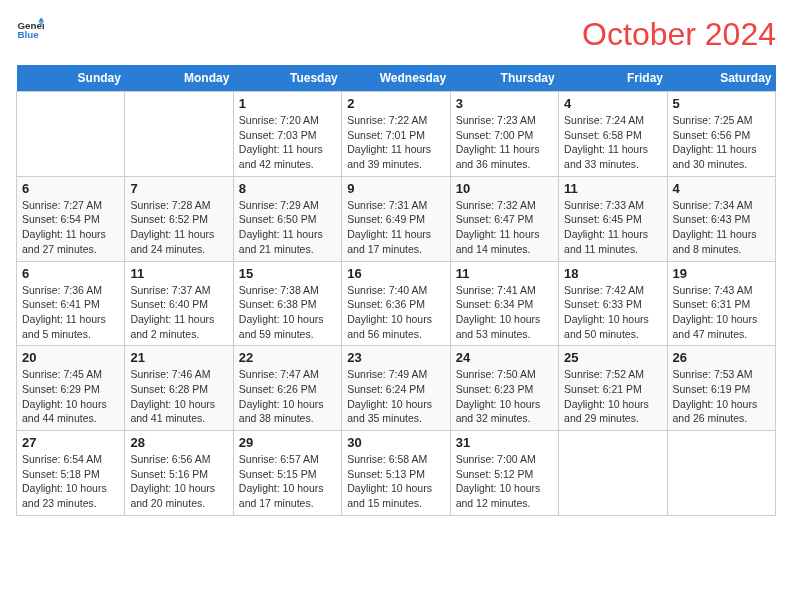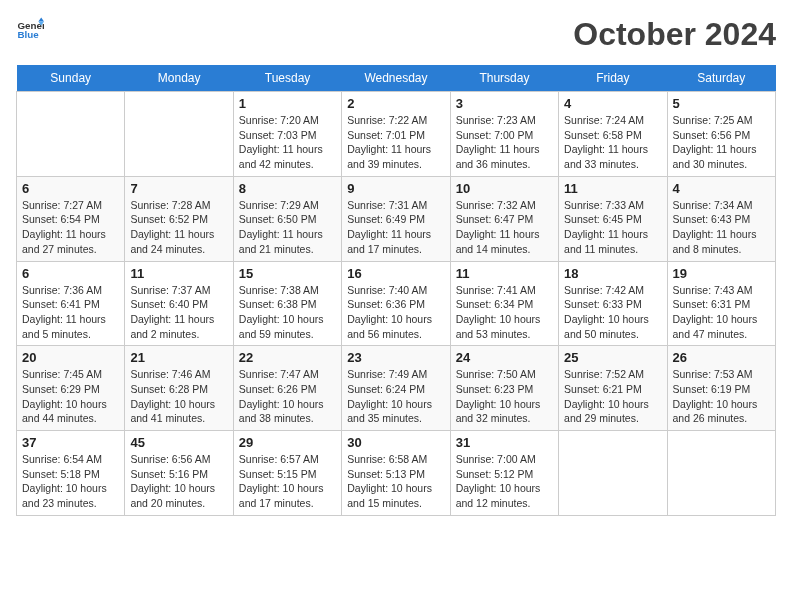--- a/index.html
+++ b/index.html
@@ -23,39 +23,39 @@
     }
     .logo-icon {
       width: 28px;
       height: 28px;
     }
     .title-area {
       text-align: right;
     }
     .month-title {
       font-size: 32px;
-      font-weight: 700;
-      color: #404040;
+      font-weight: 400;
+      color: #ef4444;
     }
     .location {
       font-size: 15px;
       color: #555;
     }
     table {
       width: 100%;
       border-collapse: collapse;
       font-size: 11px;
     }
     th {
       background-color: #2a7dd4;
       color: #fff;
       padding: 6px 4px;
-      text-align: center;
+      text-align: right;
       font-size: 12px;
-      font-weight: 400;
+      font-weight: 700;
     }
     td {
       border: 1px solid #ccc;
       vertical-align: top;
       padding: 4px 5px;
       width: calc(100% / 7);
       min-height: 80px;
       height: 82px;
     }
     .day-num {
@@ -223,25 +223,25 @@
           <span class="day-num">25</span>
           <div class="day-info">Sunrise: 7:52 AM<br>Sunset: 6:21 PM<br>Daylight: 10 hours and 29 minutes.</div>
         </td>
         <td>
           <span class="day-num">26</span>
           <div class="day-info">Sunrise: 7:53 AM<br>Sunset: 6:19 PM<br>Daylight: 10 hours and 26 minutes.</div>
         </td>
       </tr>
       <tr>
         <td>
-          <span class="day-num">37</span>
+          <span class="day-num">27</span>
           <div class="day-info">Sunrise: 6:54 AM<br>Sunset: 5:18 PM<br>Daylight: 10 hours and 23 minutes.</div>
         </td>
         <td>
-          <span class="day-num">45</span>
+          <span class="day-num">28</span>
           <div class="day-info">Sunrise: 6:56 AM<br>Sunset: 5:16 PM<br>Daylight: 10 hours and 20 minutes.</div>
         </td>
         <td>
           <span class="day-num">29</span>
           <div class="day-info">Sunrise: 6:57 AM<br>Sunset: 5:15 PM<br>Daylight: 10 hours and 17 minutes.</div>
         </td>
         <td>
           <span class="day-num">30</span>
           <div class="day-info">Sunrise: 6:58 AM<br>Sunset: 5:13 PM<br>Daylight: 10 hours and 15 minutes.</div>
         </td>

